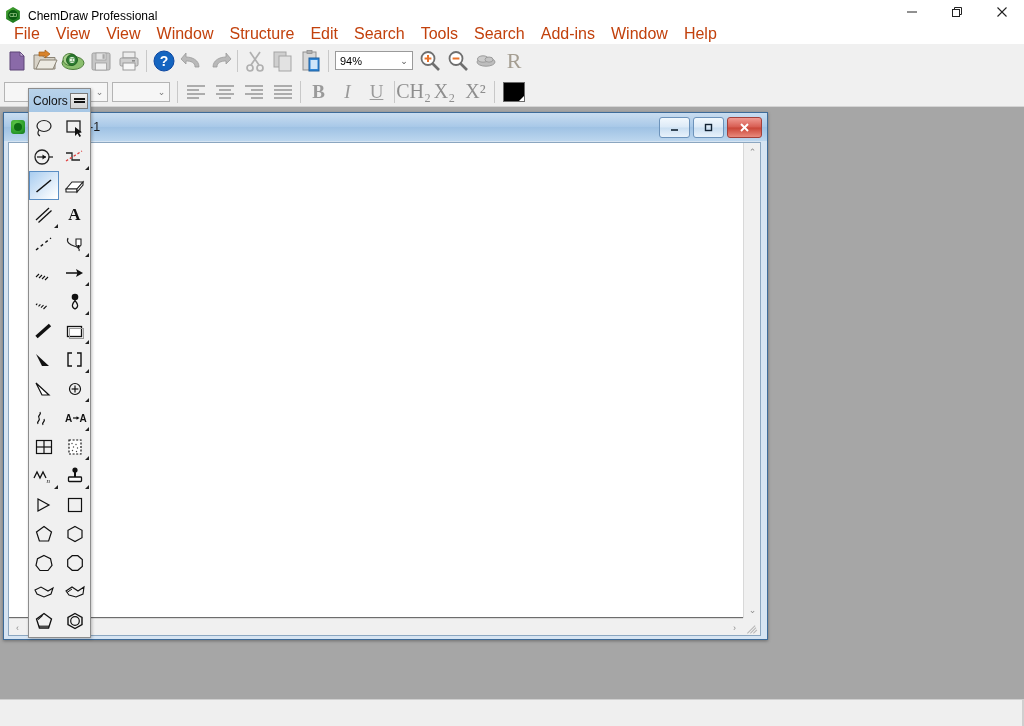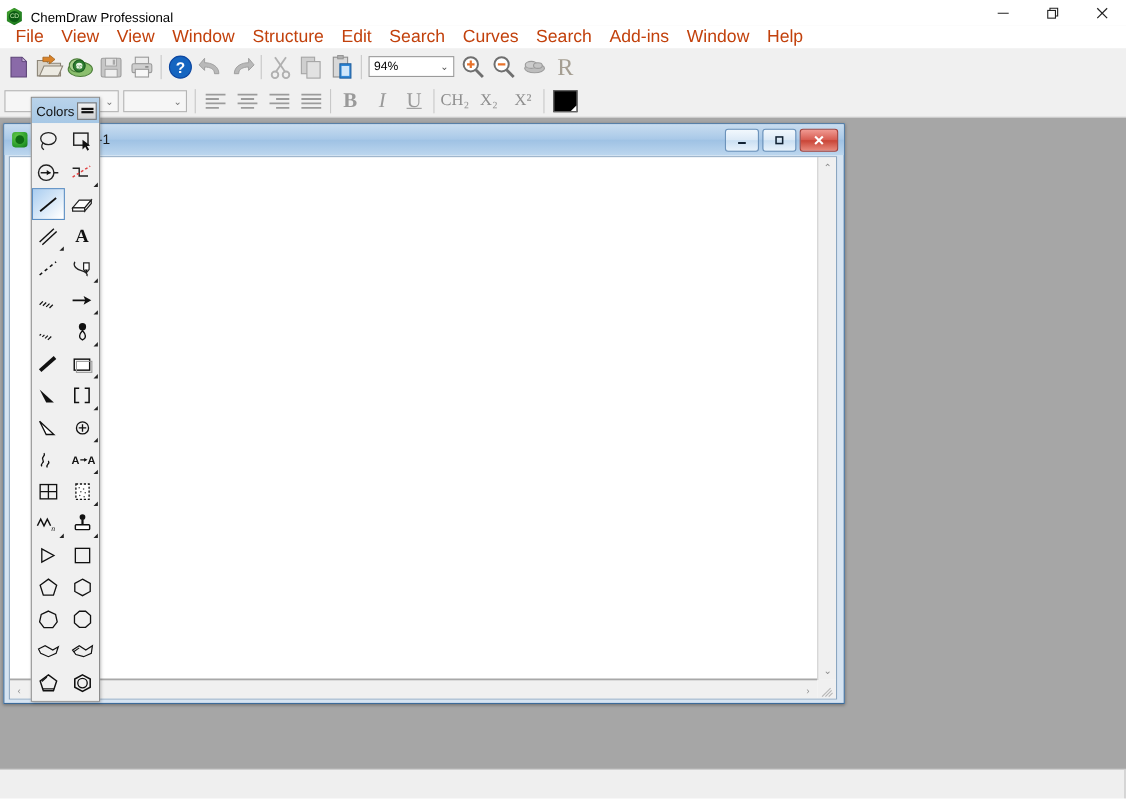--- a/index.html
+++ b/index.html
@@ -190,21 +190,21 @@
     color: #9a9a9a;
     font-size: 19px;
     flex: 0 0 auto;
   }
   .style-btn.serif { font-family: "Liberation Serif", serif; }
   .sub-btn {
     width: 31px; height: 26px;
     display: flex; align-items: center; justify-content: center;
     color: #8e8e8e;
     font-family: "Liberation Serif", serif;
-    font-size: 15px;
+    font-size: 20px;
     flex: 0 0 auto;
   }
   .color-swatch {
     width: 20px; height: 18px;
     background: #000;
     border: 1px solid #6b6b6b;
     position: relative;
     margin: 0 5px;
     flex: 0 0 auto;
   }
@@ -473,21 +473,21 @@
   </div>
 
   <div class="menubar">
     <div class="menu-item">File</div>
     <div class="menu-item">View</div>
     <div class="menu-item">View</div>
     <div class="menu-item">Window</div>
     <div class="menu-item">Structure</div>
     <div class="menu-item">Edit</div>
     <div class="menu-item">Search</div>
-    <div class="menu-item">Curves</div>
+    <div class="menu-item">Tools</div>
     <div class="menu-item">Search</div>
     <div class="menu-item">Add-ins</div>
     <div class="menu-item">Window</div>
     <div class="menu-item">Help</div>
   </div>
 
   <div class="toolbar1">
 
     <div class="tb-btn">
       <svg width="24" height="24" viewBox="0 0 24 24">

